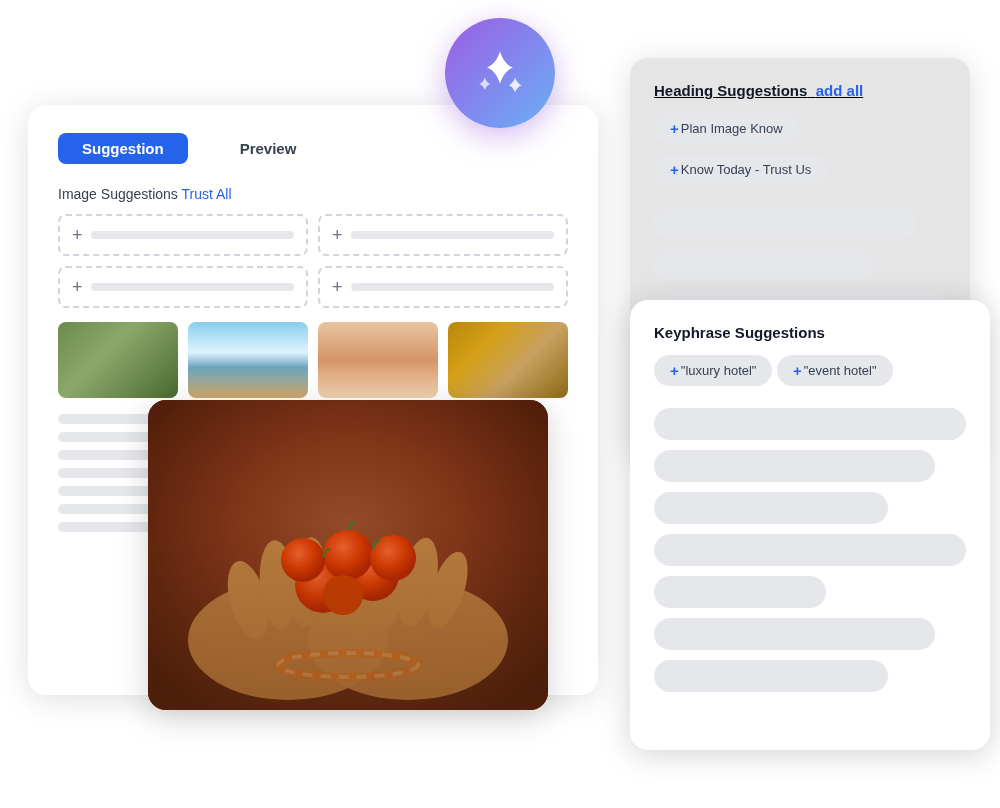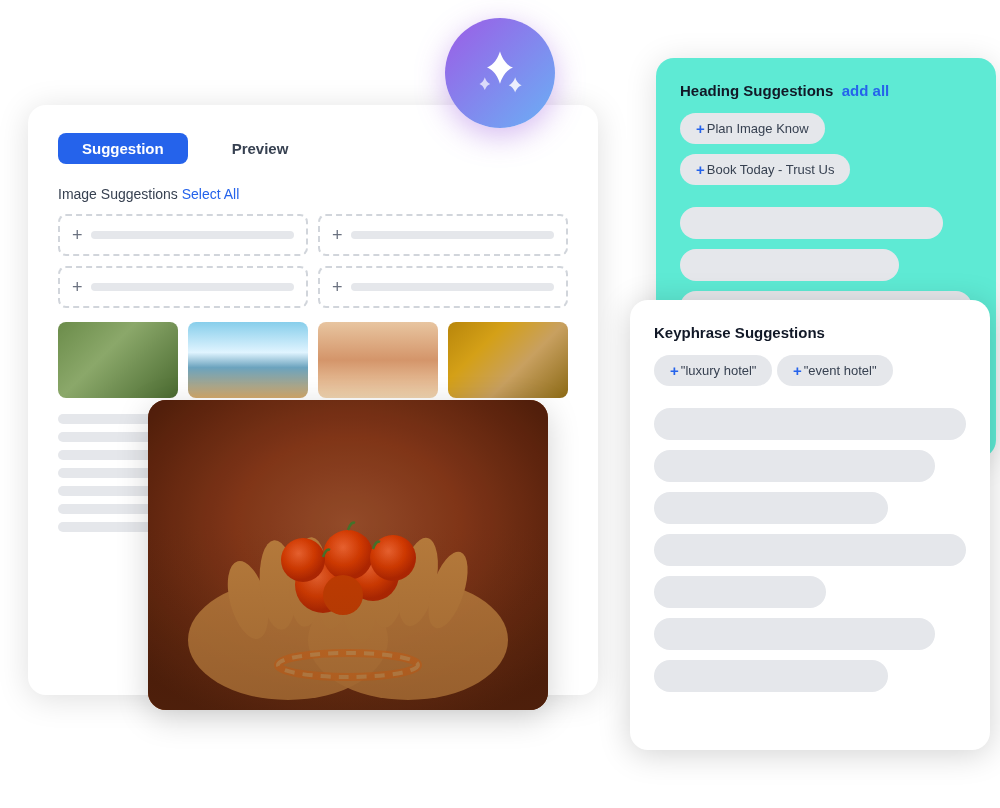--- a/index.html
+++ b/index.html
@@ -54,21 +54,21 @@
       background: #fff;
       border-radius: 18px;
       box-shadow: 0 4px 32px rgba(0,0,0,0.13);
       z-index: 20;
       padding: 28px 30px 24px;
       overflow: hidden;
     }
 
     .tabs {
       display: flex;
-      gap: 4px;
+      gap: 12px;
       margin-bottom: 22px;
     }
 
     .tab {
       padding: 7px 24px;
       border-radius: 8px;
       font-size: 15px;
       font-weight: 600;
       cursor: pointer;
     }
@@ -189,30 +189,31 @@
       content: '';
       position: absolute;
       bottom: 0; left: 0; right: 0;
       height: 60%;
       background: linear-gradient(180deg, transparent 0%, rgba(100,50,20,0.3) 100%);
     }
 
     
     .card-heading {
       position: absolute;
-      right: 4px;
+      right: 30px;
       top: 58px;
       width: 340px;
       height: 400px;
-      background: #5eead4;
+      background: #e5e5e5;
       border-radius: 18px;
       box-shadow: 0 4px 32px rgba(0,0,0,0.13);
       z-index: 25;
       padding: 24px 24px 20px;
       overflow: hidden;
+      text-decoration: underline;
     }
 
     .card-heading-title {
       font-size: 15px;
       font-weight: 700;
       color: #111827;
       margin-bottom: 14px;
     }
 
     .card-heading-title .add-all {
@@ -304,21 +305,21 @@
   </div>
 
   <div class="card-main">
     <div class="tabs">
       <div class="tab active">Suggestion</div>
       <div class="tab inactive">Preview</div>
     </div>
 
     <div class="section-label">
       <span>Image Suggestions</span>
-      <span class="link">Select All</span>
+      <span class="link">Trust All</span>
     </div>
 
     <div class="image-grid">
       <div class="image-slot">
         <span class="plus">+</span>
         <div class="slot-bar"></div>
       </div>
       <div class="image-slot">
         <span class="plus">+</span>
         <div class="slot-bar"></div>
@@ -404,21 +405,21 @@
       &nbsp;<span class="add-all">add all</span>
     </div>
 
     <div class="suggestion-pill">
       <span class="plus-pill">+</span>
       <span style="margin-left:-4px">Plan Image Know</span>
     </div>
 
     <div class="suggestion-pill">
       <span class="plus-pill">+</span>
-      <span style="margin-left:-4px">Book Today - Trust Us</span>
+      <span style="margin-left:-4px">Know Today - Trust Us</span>
     </div>
 
     <div class="heading-skeleton-lines">
       <div class="skel skel-long"></div>
       <div class="skel skel-medium"></div>
       <div class="skel skel-full"></div>
       <div class="skel skel-short"></div>
       <div class="skel skel-medium"></div>
     </div>
   </div>

